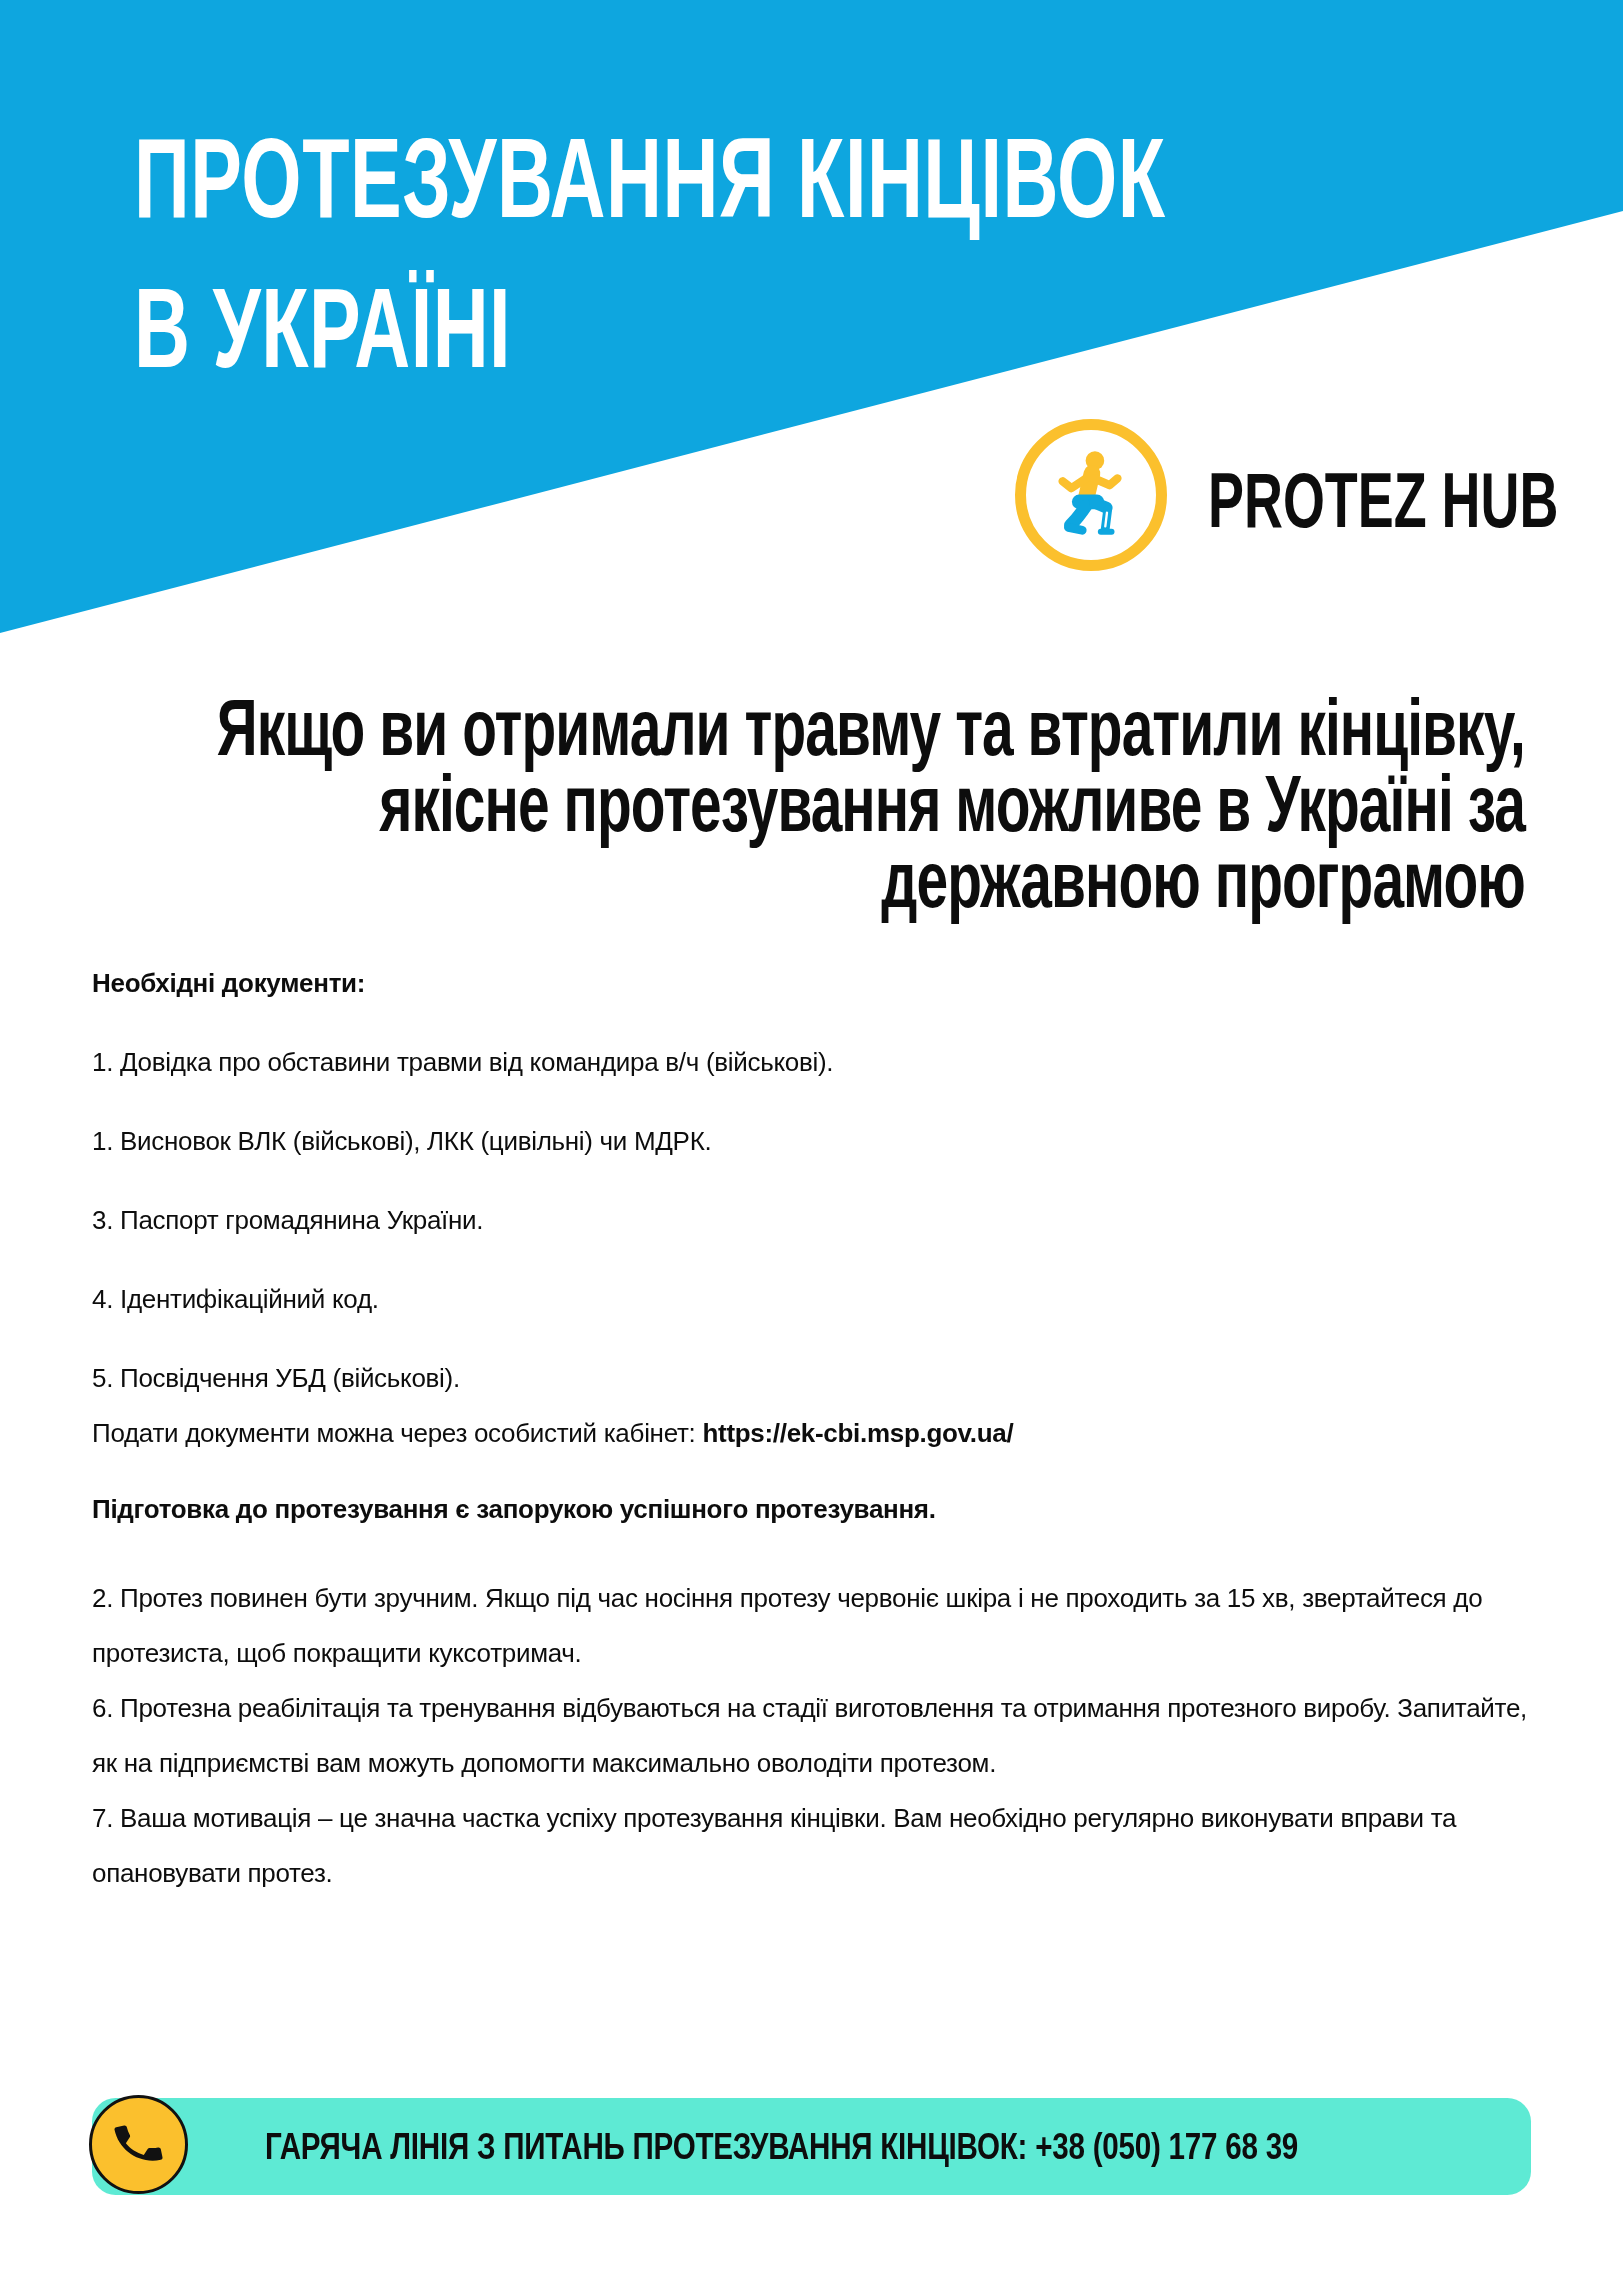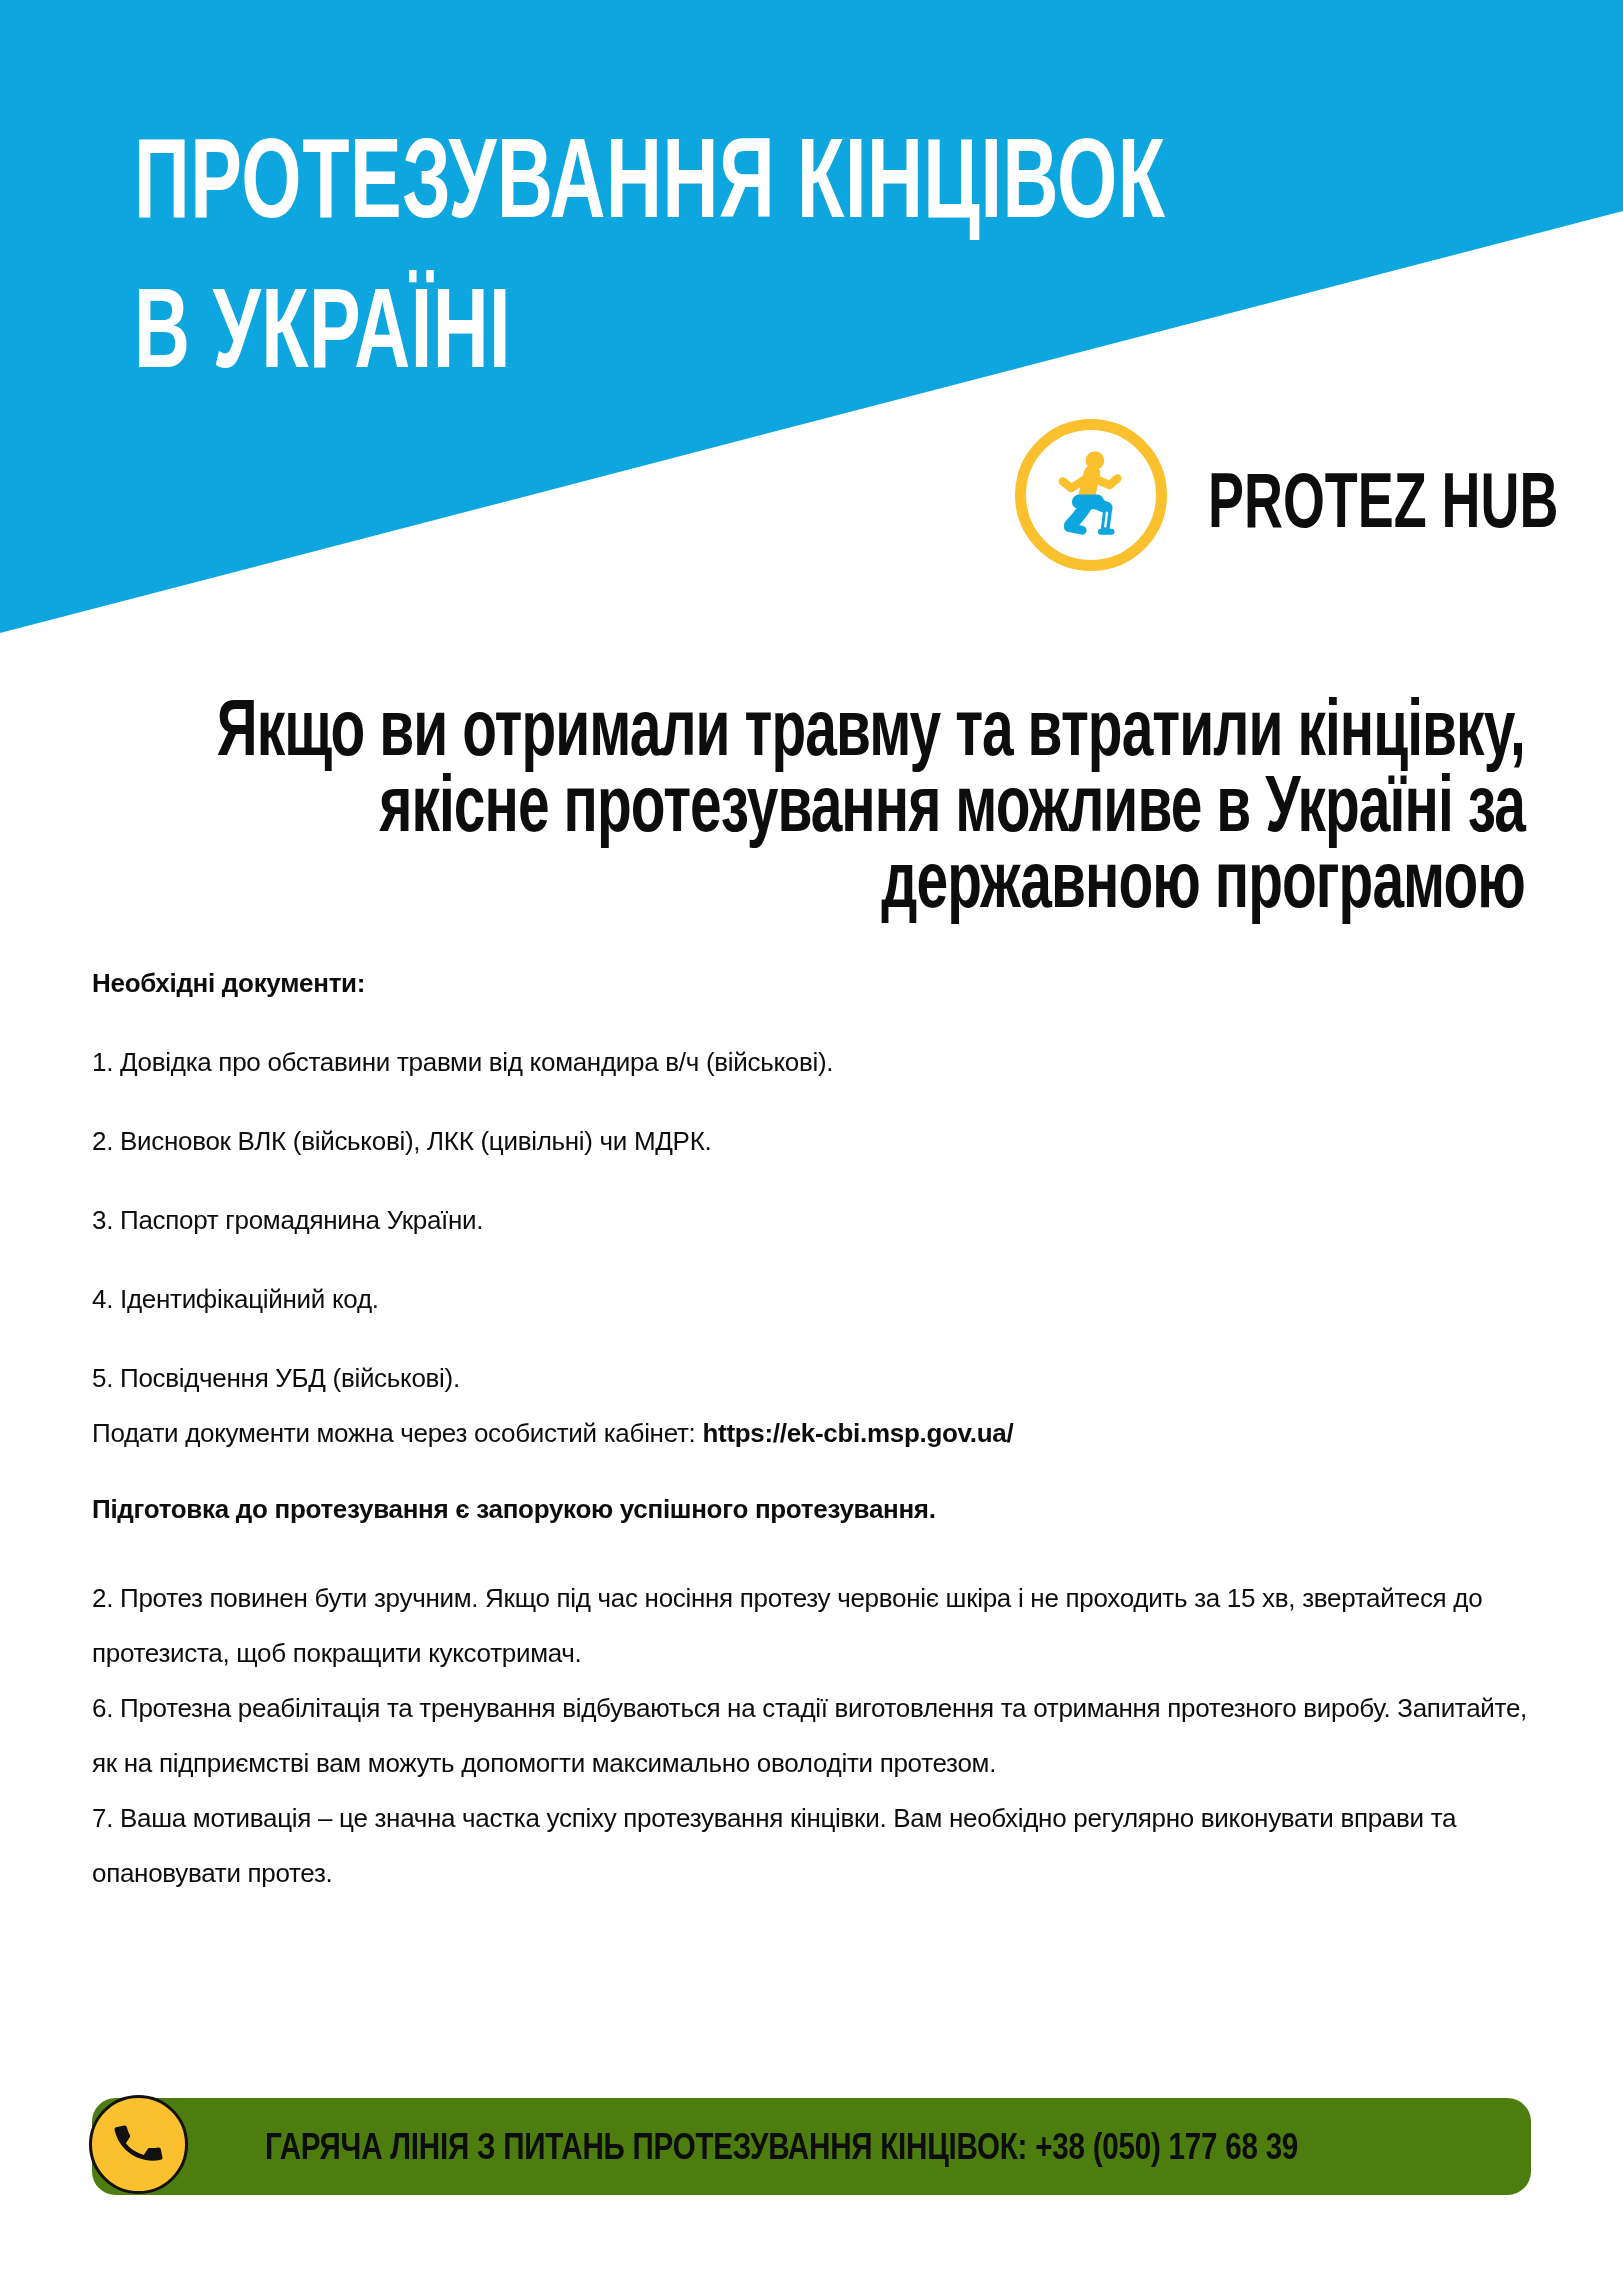--- a/index.html
+++ b/index.html
@@ -52,21 +52,21 @@
   .submit-line{ white-space:nowrap; }
   .submit-line strong{ font-weight:700; }
   .prep-note{ margin-top:21px; font-weight:700; }
   .prep-note div{ white-space:nowrap; }
   .tips{ margin-top:34px; }
   .tips p{ margin:0; }
 
   
   .hotline{
     position:absolute; left:92px; top:2098px; width:1439px; height:97px;
-    background:#4d7c0f; border-radius:23.6px;
+    background:#5eead4; border-radius:23.6px;
     display:flex; align-items:center; padding-left:173px;
   }
   .hotline-circle{
     position:absolute; left:-2.6px; top:-3.3px; width:99px; height:99px;
     background:#FBC02D; border:3.3px solid #111111; border-radius:50%;
     display:flex; align-items:center; justify-content:center;
   }
   .hotline-circle svg{ transform:rotate(-12deg); }
   .hotline-text{
     font-size:37px; font-weight:700; color:#0d0d0d; white-space:nowrap;
@@ -105,21 +105,21 @@
 <div class="headline">
   <div>Якщо ви отримали травму та втратили кінцівку,</div>
   <div>якісне протезування можливе в Україні за</div>
   <div>державною програмою</div>
 </div>
 
 <div class="content">
   <div class="doc-heading">Необхідні документи:</div>
   <div class="doc-list">
     <div>1. Довідка про обставини травми від командира в/ч (військові).</div>
-    <div>2. Висновок ВЛК (військові), ЛКК (цивільні) чи МДРК.</div>
+    <div>1. Висновок ВЛК (військові), ЛКК (цивільні) чи МДРК.</div>
     <div>3. Паспорт громадянина України.</div>
     <div>4. Ідентифікаційний код.</div>
     <div>5. Посвідчення УБД (військові).</div>
   </div>
 
   <div class="submit-line">
     <span>Подати документи можна через особистий кабінет:</span>
     <strong>https://ek-cbi.msp.gov.ua/</strong>
   </div>
 

